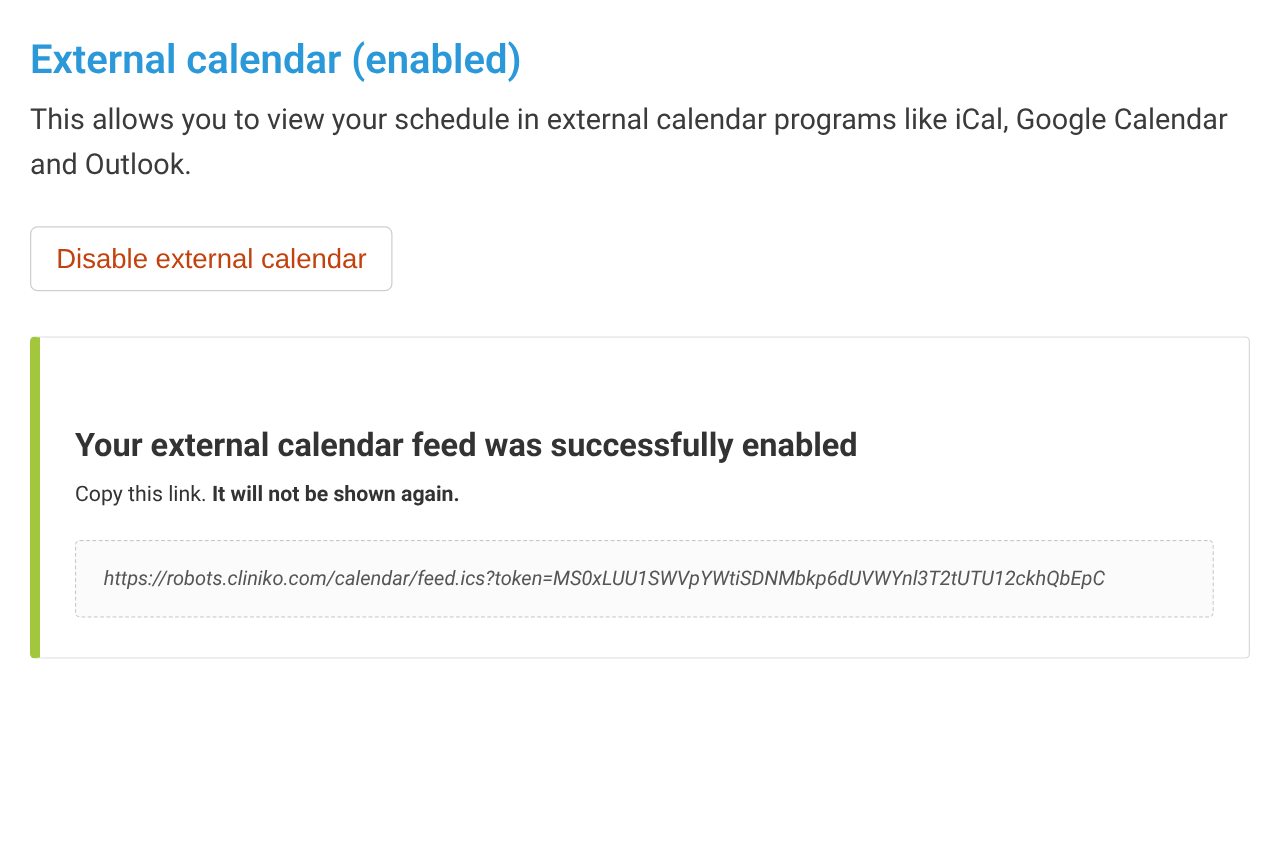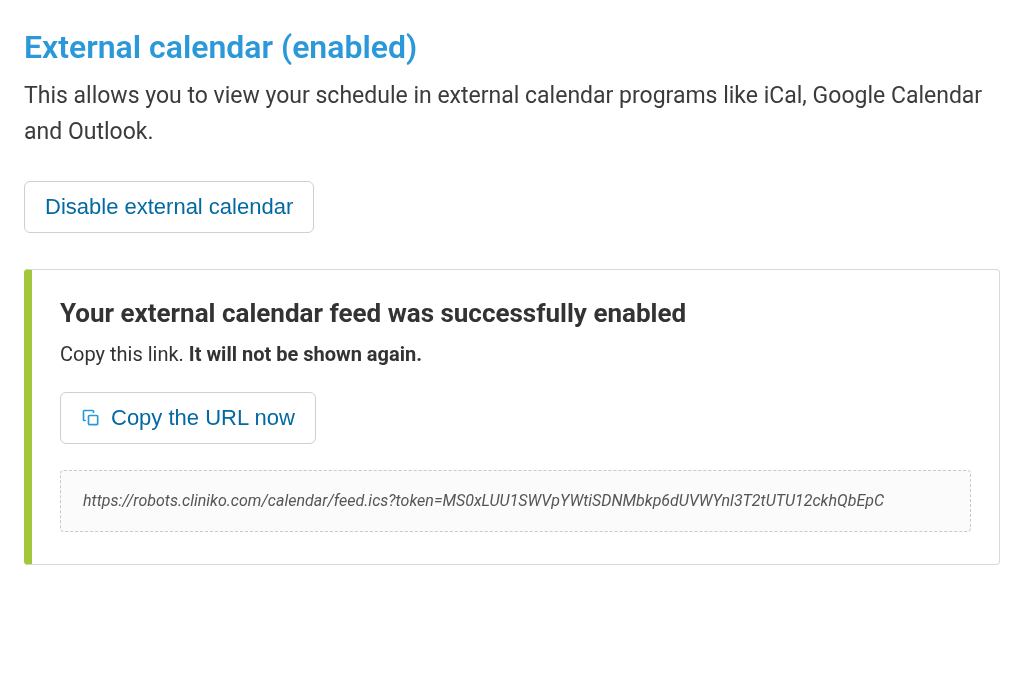--- a/index.html
+++ b/index.html
@@ -27,42 +27,43 @@
       margin-bottom: 32px;
     }
     .btn {
       display: inline-flex;
       align-items: center;
       background: #ffffff;
       border: 1px solid #cfcfcf;
       border-radius: 6px;
       padding: 12px 20px;
       font-size: 22px;
-      color: #0369a1;
+      color: #c2410c;
       cursor: pointer;
       gap: 10px;
     }
     .disable-btn {
       margin-bottom: 36px;
     }
     .notice-box {
       border: 1px solid #d9d9d9;
       border-left: 8px solid #a2c73d;
       border-radius: 4px;
       background: #ffffff;
       padding: 28px 28px 32px 28px;
     }
     .notice-title {
       font-size: 26px;
       font-weight: 700;
       color: #333333;
       margin-bottom: 14px;
+      margin-top: 44px;
     }
     .notice-subline {
-      font-size: 20px;
+      font-size: 17px;
       color: #333333;
       margin-bottom: 26px;
     }
     .notice-sub-bold {
       font-weight: 700;
     }
     .copy-btn {
       margin-bottom: 26px;
     }
     .copy-icon {
@@ -92,26 +93,17 @@
 
 <button class="btn disable-btn">
   <span>Disable external calendar</span>
 </button>
 
 <div class="notice-box">
   <h3 class="notice-title">Your external calendar feed was successfully enabled</h3>
   <p class="notice-subline">
     <span>Copy this link. </span><span class="notice-sub-bold">It will not be shown again.</span>
   </p>
-  <button class="btn copy-btn">
-    <span class="copy-icon">
-      <svg width="20" height="20" viewBox="0 0 24 24" fill="none" stroke="currentColor" stroke-width="2" stroke-linecap="round" stroke-linejoin="round">
-        <rect x="9" y="9" width="11" height="11" rx="1" ry="1"></rect>
-        <path d="M5 15H4a1 1 0 0 1-1-1V4a1 1 0 0 1 1-1h10a1 1 0 0 1 1 1v1"></path>
-      </svg>
-    </span>
-    <span>Copy the URL now</span>
-  </button>
   <div class="url-box">https://robots.cliniko.com/calendar/feed.ics?token=MS0xLUU1SWVpYWtiSDNMbkp6dUVWYnl3T2tUTU12ckhQbEpC</div>
 </div>
 
 
 
 
 </body></html>

